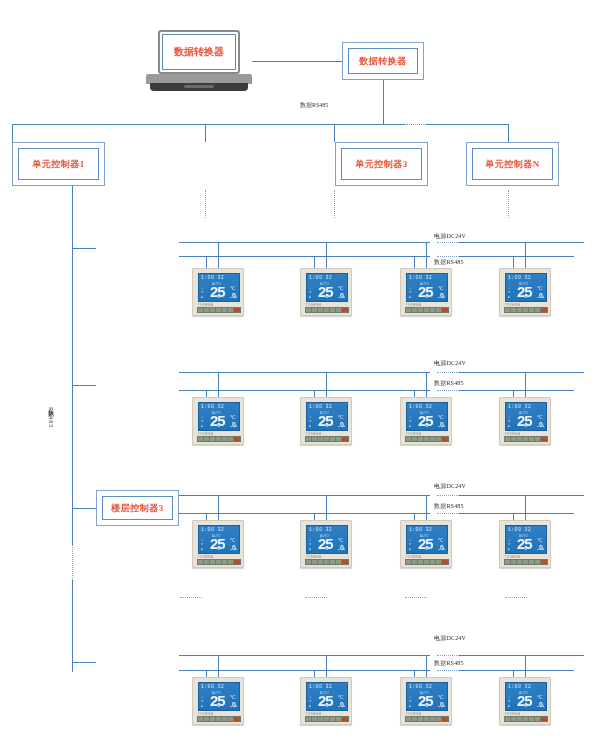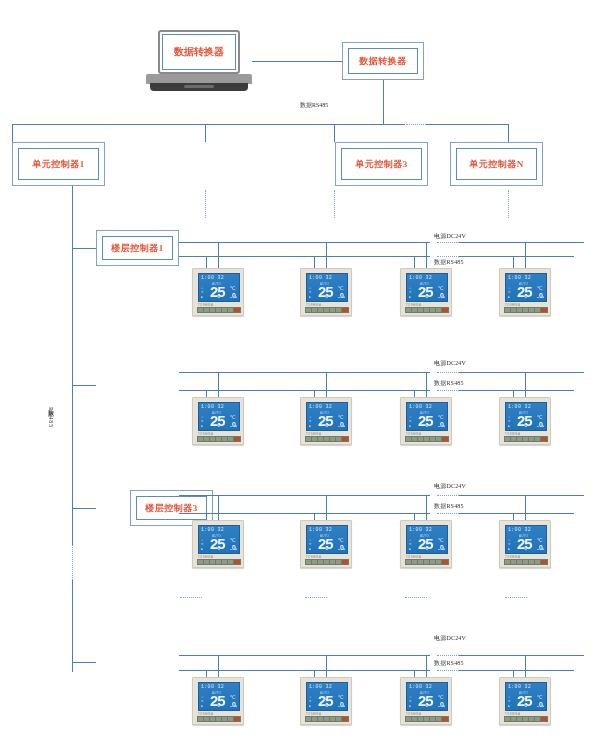--- a/index.html
+++ b/index.html
@@ -107,42 +107,37 @@
   <div class="box unitbox" style="left:12px;top:142px;padding-left:8px;">
     <div class="inner">
       <span class="lbl">单元控制器1</span>
     </div>
   </div>
   <div class="box unitbox" style="left:288px;top:142px;margin-left:47px;">
     <div class="inner">
       <span class="lbl">单元控制器3</span>
     </div>
   </div>
-  <div class="box unitbox" style="left:450px;top:142px;">
+  <div class="box unitbox" style="left:466px;top:142px;">
     <div class="inner">
       <span class="lbl">单元控制器N</span>
     </div>
   </div>
 
   <div class="dotline-v" style="left:205px;top:190px;height:28px;"></div>
   <div class="dotline-v" style="left:334px;top:190px;height:28px;"></div>
   <div class="dotline-v" style="left:508px;top:190px;height:28px;"></div>
 
   <div class="ln v" style="left:72px;top:186px;height:359px;"></div>
   <div class="dotline-v" style="left:72px;top:545px;height:35px;"></div>
   <div class="ln v" style="left:72px;top:580px;height:92px;"></div>
 
   <span class="vlabel" style="left:46px;top:405px;">数据RS485</span>
 
   <div class="ln h" style="left:72px;top:248px;width:24px;"></div>
-  <div class="box floorbox" style="left:96px;top:230px;">
-    <div class="inner">
-      <span class="lbl">楼层控制器1</span>
-    </div>
-  </div>
   <span class="rowlabel" style="left:434px;top:232px;">电源DC24V</span>
   <span class="rowlabel" style="left:434px;top:258px;">数据RS485</span>
 
   <div class="ln h" style="left:179px;top:242px;width:251px;"></div>
   <div class="dotline-h" style="left:437px;top:242px;width:22px;"></div>
   <div class="ln h" style="left:459px;top:242px;width:125px;"></div>
 
   <div class="ln h" style="left:179px;top:256px;width:251px;"></div>
   <div class="dotline-h" style="left:437px;top:256px;width:22px;"></div>
   <div class="ln h" style="left:459px;top:256px;width:115px;"></div>
@@ -151,21 +146,21 @@
   <span class="rowlabel" style="left:434px;top:359px;">电源DC24V</span>
   <span class="rowlabel" style="left:434px;top:379px;">数据RS485</span>
   <div class="ln h" style="left:179px;top:372px;width:251px;"></div>
   <div class="dotline-h" style="left:437px;top:372px;width:22px;"></div>
   <div class="ln h" style="left:459px;top:372px;width:125px;"></div>
   <div class="ln h" style="left:179px;top:390px;width:251px;"></div>
   <div class="dotline-h" style="left:437px;top:390px;width:22px;"></div>
   <div class="ln h" style="left:459px;top:390px;width:115px;"></div>
 
   <div class="ln h" style="left:72px;top:508px;width:24px;"></div>
-  <div class="box floorbox" style="left:96px;top:490px;margin-left:34px;">
+  <div class="box floorbox" style="left:96px;top:490px;">
     <div class="inner">
       <span class="lbl">楼层控制器3</span>
     </div>
   </div>
   <span class="rowlabel" style="left:434px;top:482px;">电源DC24V</span>
   <span class="rowlabel" style="left:434px;top:502px;">数据RS485</span>
   <div class="ln h" style="left:179px;top:495px;width:251px;"></div>
   <div class="dotline-h" style="left:437px;top:495px;width:22px;"></div>
   <div class="ln h" style="left:459px;top:495px;width:125px;"></div>
   <div class="ln h" style="left:179px;top:513px;width:251px;"></div>

